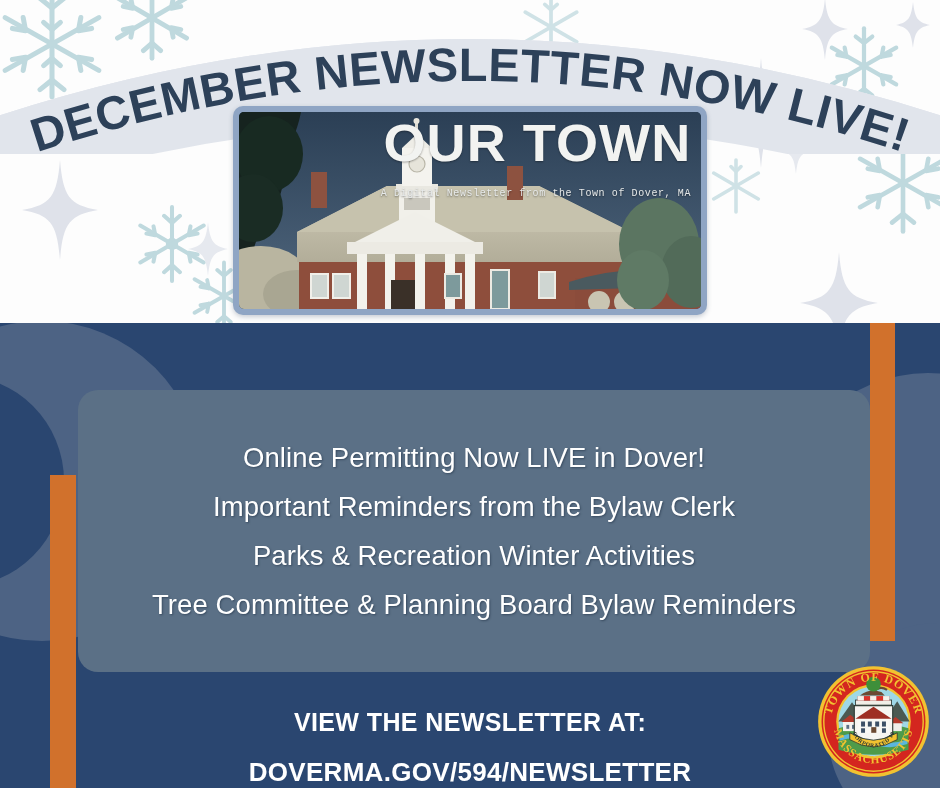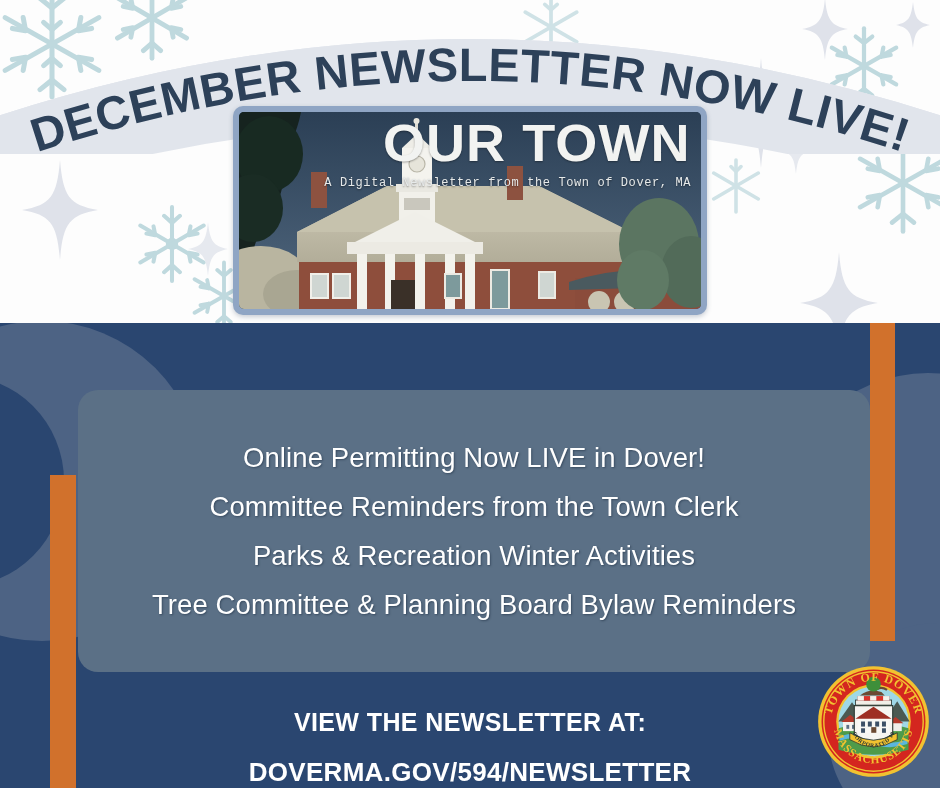--- a/index.html
+++ b/index.html
@@ -36,21 +36,21 @@
   #cover-img svg{position:absolute;left:0;top:0;display:block;}
   #cover-masthead{position:absolute;right:10px;top:4px;text-align:right;z-index:3;}
   #cover-title{
     font-family:"Liberation Sans",sans-serif;font-weight:bold;
     font-size:52px;line-height:54px;color:#f2f3f1;letter-spacing:1px;
     transform:scaleX(1.04);transform-origin:right center;
     text-shadow:0 1px 2px rgba(0,0,0,.35);
   }
   #cover-sub{
     font-family:"Liberation Mono","DejaVu Sans Mono",monospace;
-    font-size:12px;color:#e7eaea;letter-spacing:.6px;margin-top:6px;
+    font-size:10px;color:#e7eaea;letter-spacing:.6px;margin-top:18px;
     text-shadow:0 1px 2px rgba(0,0,0,.45);
   }
 
   
   #navy{position:absolute;left:0;top:323px;width:940px;height:465px;background:#2a4670;overflow:hidden;}
   #ring-outer{position:absolute;left:-118px;top:-2px;width:320px;height:320px;border-radius:50%;background:#4d6384;}
   #ring-inner{position:absolute;left:-148px;top:52px;width:212px;height:212px;border-radius:50%;background:#2a4670;}
   #blob-right{position:absolute;left:778px;top:50px;width:300px;height:300px;border-radius:50%;background:#4d6384;}
   #blob-bottom{position:absolute;left:828px;top:300px;width:220px;height:220px;border-radius:50%;background:#4d6384;}
 
@@ -349,21 +349,21 @@
     <div id="ring-inner"></div>
     <div id="blob-right"></div>
     <div id="blob-bottom"></div>
     <div id="bar-left"></div>
     <div id="bar-right"></div>
   </div>
 
 
   <div id="issue-panel">
     <div class="issue-item">Online Permitting Now LIVE in Dover!</div>
-    <div class="issue-item">Committee Reminders from the Town Clerk</div>
+    <div class="issue-item">Important Reminders from the Bylaw Clerk</div>
     <div class="issue-item">Parks &amp; Recreation Winter Activities</div>
     <div class="issue-item">Tree Committee &amp; Planning Board Bylaw Reminders</div>
   </div>
 
   <div id="more-block">
     <div id="view-at">VIEW THE NEWSLETTER AT:</div>
     <div id="url-line">DOVERMA.GOV/594/NEWSLETTER</div>
   </div>
 
   <div id="seal">

